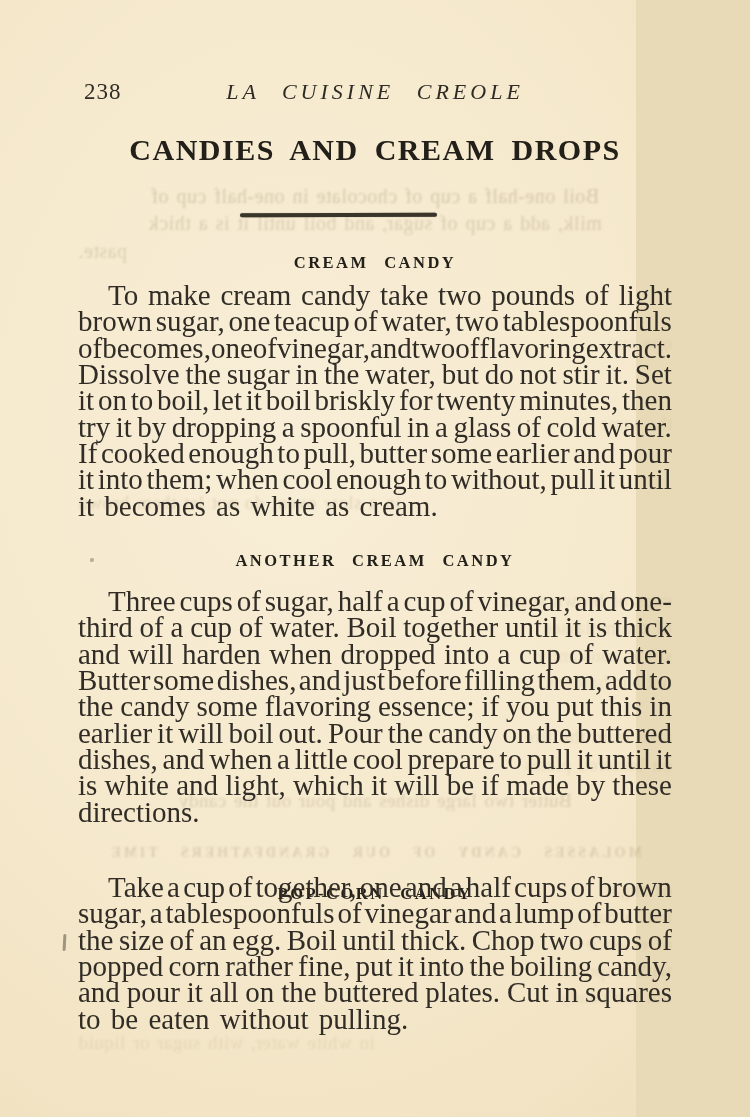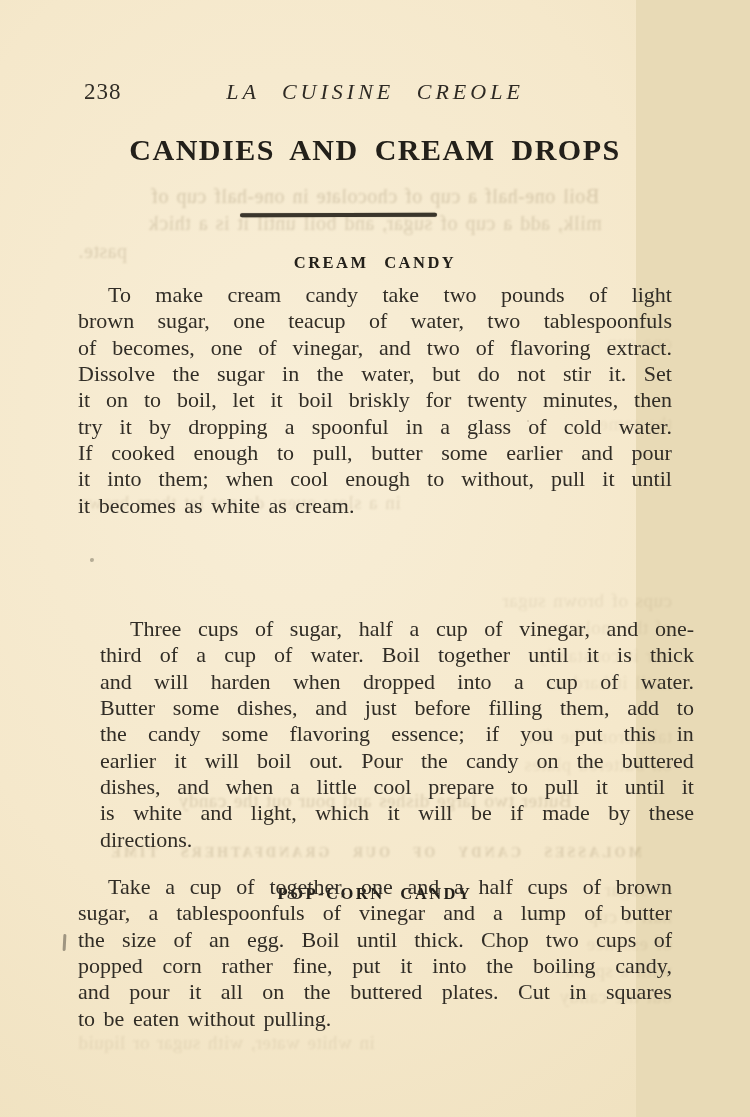--- a/index.html
+++ b/index.html
@@ -29,22 +29,22 @@
     position:absolute;top:213px;left:240px;width:197px;height:4px;
     background:var(--rule);border-radius:2px;transform:rotate(-0.2deg);
     box-shadow:0 0 1px rgba(58,53,43,.6);
   }
   
   .section-heading{
     position:absolute;left:78px;width:594px;text-align:center;
     font-size:16.5px;font-weight:700;letter-spacing:2.5px;word-spacing:9px;color:var(--head-ink);
   }
   #heading-1{top:253px;} #heading-2{top:551px;} #heading-3{top:840px;margin-top:44px;}
-  .paragraph{position:absolute;left:78px;width:594px;font-size:22px;color:var(--ink);}
-  #para-1{top:282px;} #para-2{top:616px;margin-left:22px;} #para-3{top:874px;}
+  .paragraph{position:absolute;left:78px;width:594px;font-size:29px;color:var(--ink);}
+  #para-1{top:282px;} #para-2{top:588px;} #para-3{top:874px;}
   .line{height:26.35px;display:flex;justify-content:space-between;align-items:baseline;line-height:26.35px;white-space:nowrap;}
   .line.first{padding-left:30px;}
   .line.last{display:block;word-spacing:3px;white-space:normal;}
   
   .ghost{
     position:absolute;left:78px;width:594px;
     transform:scaleX(-1);filter:blur(1.1px);
     color:var(--ghost);letter-spacing:.5px;word-spacing:2px;line-height:1.2;
     white-space:nowrap;overflow:visible;
   }
@@ -196,20 +196,21 @@
         <span>enough</span>
         <span>to</span>
         <span>without,</span>
         <span>pull</span>
         <span>it</span>
         <span>until</span>
       </div>
       <div class="line last">it becomes as white as cream.</div>
     </div>
 
+  <div id="heading-2" class="section-heading">ANOTHER CREAM CANDY</div>
   <div id="para-2" class="paragraph">
       <div class="line first">
         <span>Three</span>
         <span>cups</span>
         <span>of</span>
         <span>sugar,</span>
         <span>half</span>
         <span>a</span>
         <span>cup</span>
         <span>of</span>

